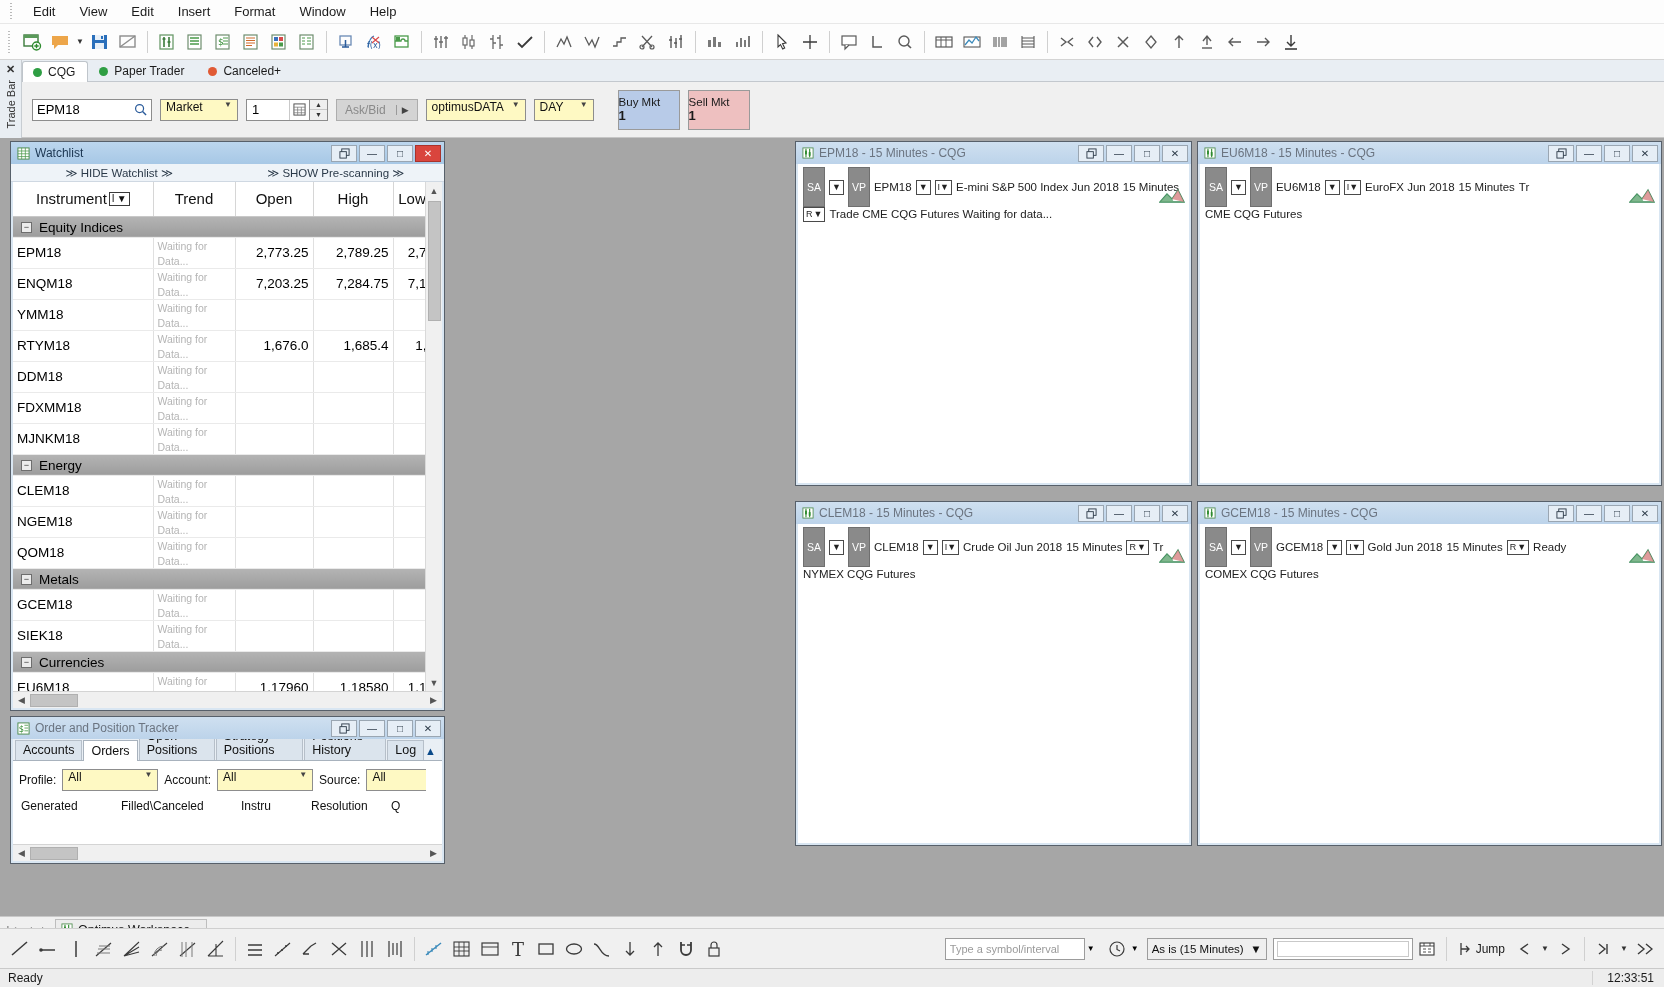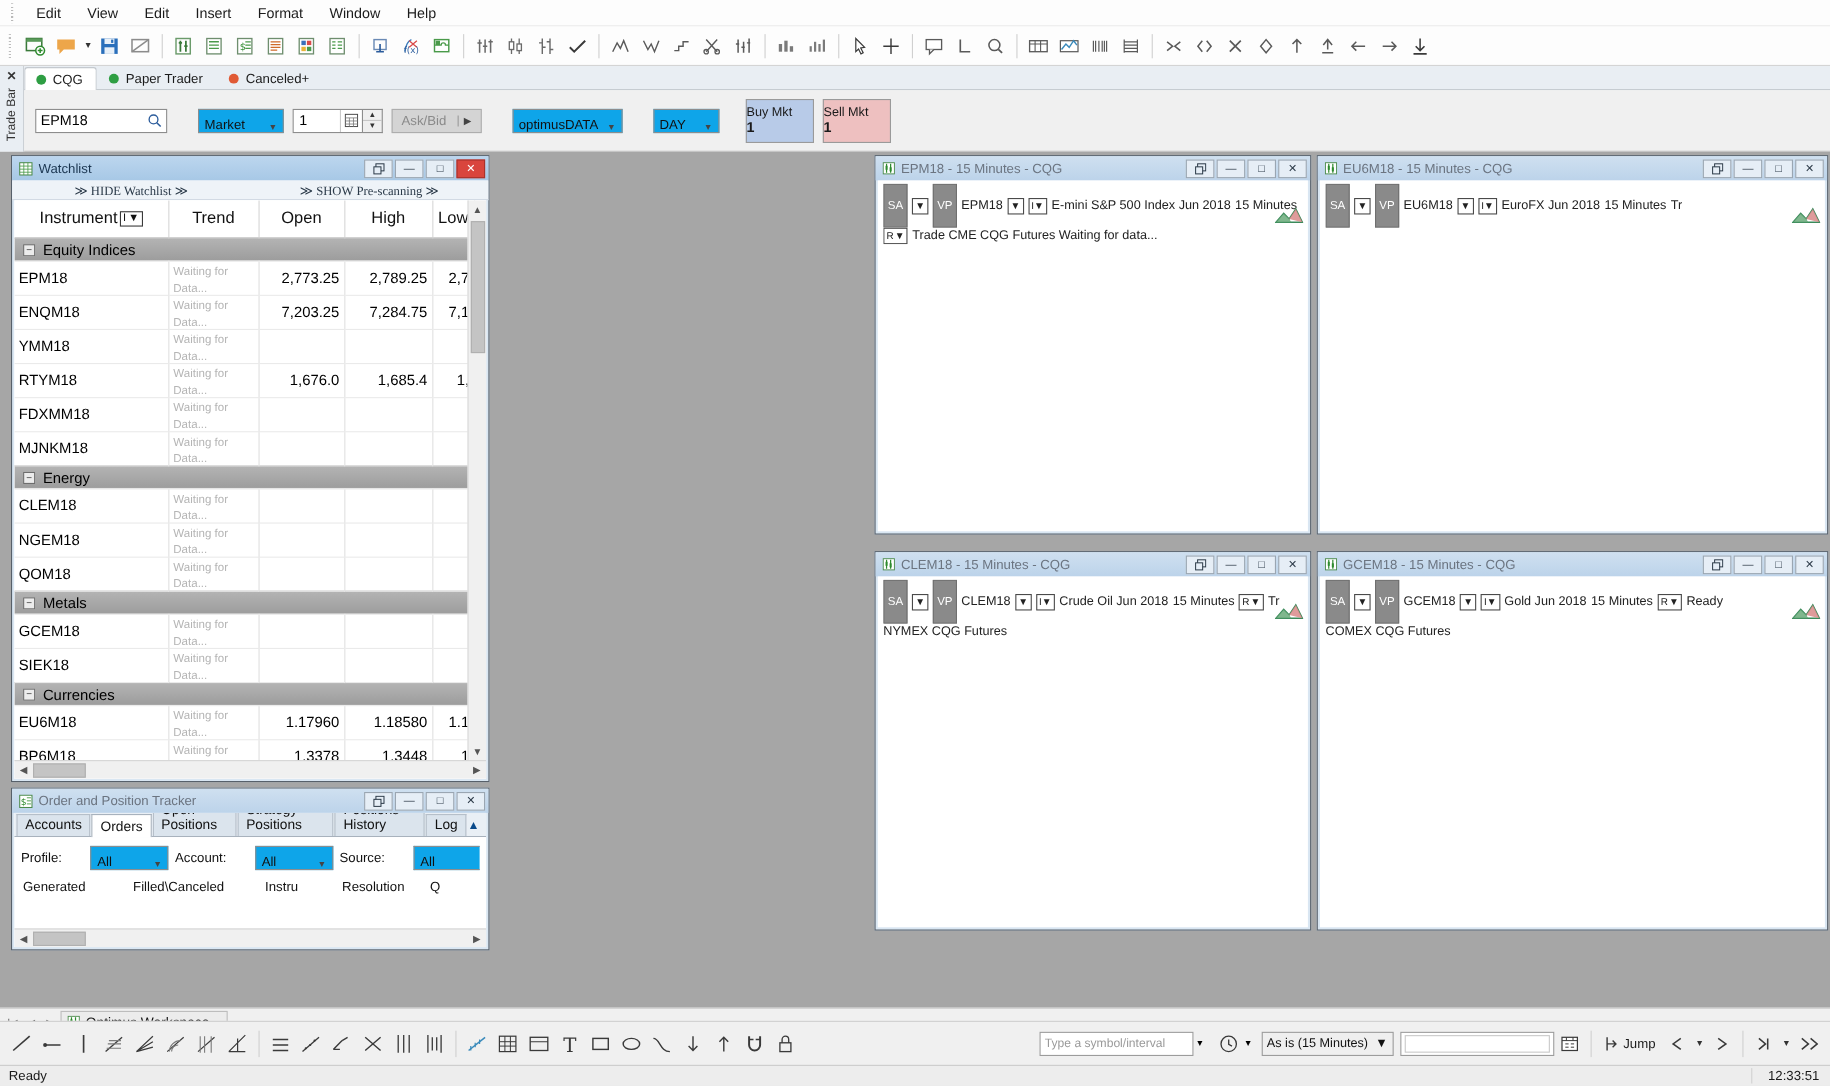--- a/index.html
+++ b/index.html
@@ -70,23 +70,23 @@
     position: absolute; left: 22px; top: 82px; right: 0; height: 56px;
     background: #f0f0f0; display: flex; align-items: center; gap: 8px; padding: 0 10px;
     border-bottom: 1px solid #c6c6c6;
   }
   .sym-input {
     width: 120px; height: 22px; background: #fff; border: 1px solid #8d8d8d;
     display: flex; align-items: center; padding: 0 4px; font-size: 13px; color: #000;
   }
   .sym-input span.val { flex: 1; }
   .sel-box {
-    height: 22px; background: #0ea5e9; border: 1px solid #8d8d8d;
-    display: flex; align-items: flex-end; justify-content: space-between;
-    padding: 0 5px; font-size: 12px; color: #111; cursor: default; min-width: 60px; margin-left: 20px;
+    height: 22px; background: #fef9c3; border: 1px solid #8d8d8d;
+    display: flex; align-items: flex-start; justify-content: space-between;
+    padding: 0 5px; font-size: 12px; color: #111; cursor: default; min-width: 60px;
   }
   .sel-box .chev { font-size: 8px; color: #444; margin-left: 8px; }
   .qty-box { display: flex; height: 22px; border: 1px solid #8d8d8d; background: #fff;
     align-items: center; }
   .qty-box .q { width: 42px; padding-left: 5px; font-size: 13px; }
   .qty-box .calcbtn { width: 20px; height: 20px; display: flex; align-items: center;
     justify-content: center; border-left: 1px solid #c9c9c9; }
   .spin { width: 18px; height: 22px; border: 1px solid #8d8d8d; border-left: none;
     background: #efefef; display: flex; flex-direction: column; }
   .spin div { flex: 1; display: flex; align-items: center; justify-content: center;
@@ -121,21 +121,21 @@
   .wbtn { width: 26px; height: 17px; border: 1px solid #9aa6b2; background: #e6eef6;
     display: flex; align-items: center; justify-content: center; font-size: 10px;
     color: #2c3a48; cursor: default; }
   .wbtn.close-red { background: #d9453d; border-color: #a8322c; color: #fff; }
   .win-body { flex: 1; background: #fff; margin: 0 2px 2px 2px; overflow: hidden;
     position: relative; }
 
   
   #watchlist { left: 10px; top: 3px; width: 435px; height: 570px; }
   .wl-subbar { height: 18px; background: #eef3f8; border-bottom: 1px solid #cfd8e2;
-    display: flex; align-items: center; font-size: 11.5px; color: #2b3a49; font-family: Liberation Serif, serif; }
+    display: flex; align-items: center; font-size: 11.5px; color: #2b3a49; }
   .wl-subbar .lnk { cursor: default; white-space: nowrap; }
   .wl-subbar .c1 { width: 50%; text-align: center; }
   .wl-subbar .c2 { width: 50%; text-align: center; }
   .wl-grid { position: absolute; inset: 0; overflow: hidden; background: #fff; }
   table.wl { border-collapse: collapse; width: 418px; table-layout: fixed; }
   table.wl th { height: 34px; background: #fff; border-right: 1px solid #d6d6d6;
     border-bottom: 1px solid #c8c8c8; font-weight: normal; font-size: 15px; color: #111;
     text-align: center; }
   table.wl td { height: 21px; border-right: 1px solid #e0e0e0;
     border-bottom: 1px solid #eaeaea; font-size: 13.5px; color: #000; padding: 0 4px; }
@@ -683,20 +683,27 @@
                   <td class="col-low num"></td>
                 </tr>
                 <tr>
                   <td class="col-inst">RTYM18</td>
                   <td class="col-trend"><span class="wait">Waiting for Data...</span></td>
                   <td class="col-open num">1,676.0</td>
                   <td class="col-high num">1,685.4</td>
                   <td class="col-low num">1,</td>
                 </tr>
                 <tr>
+                  <td class="col-inst">DDM18</td>
+                  <td class="col-trend"><span class="wait">Waiting for Data...</span></td>
+                  <td class="col-open num"></td>
+                  <td class="col-high num"></td>
+                  <td class="col-low num"></td>
+                </tr>
+                <tr>
                   <td class="col-inst">FDXMM18</td>
                   <td class="col-trend"><span class="wait">Waiting for Data...</span></td>
                   <td class="col-open num"></td>
                   <td class="col-high num"></td>
                   <td class="col-low num"></td>
                 </tr>
                 <tr>
                   <td class="col-inst">MJNKM18</td>
                   <td class="col-trend"><span class="wait">Waiting for Data...</span></td>
                   <td class="col-open num"></td>
@@ -935,20 +942,23 @@
             <span class="tagbox">SA</span>
             <span class="dropbox">▼</span>
             <span class="tagbox">VP</span>
             <span>EU6M18</span>
             <span class="dropbox">▼</span>
             <span class="dropbox">I▼</span>
             <span>EuroFX Jun 2018</span>
             <span>15 Minutes</span>
             <span>Tr</span>
           </div>
+          <div class="ch-row">
+            <span>CME  CQG  Futures</span>
+          </div>
         </div>
         <div class="ch-icon">
           <svg width="26" height="20" viewBox="0 0 26 20">
               <path d="M1 16l7-8 5 5 6-9 6 12z" fill="none" stroke="#3a8a5a" stroke-width="1.3"></path>
               <path d="M13 13l6-9 6 12z" fill="#d98a8a" opacity=".85"></path>
               <path d="M1 16l7-8 5 5 2 3z" fill="#6aaa7a" opacity=".85"></path>
             </svg>
         </div>
       </div>
     </div>

